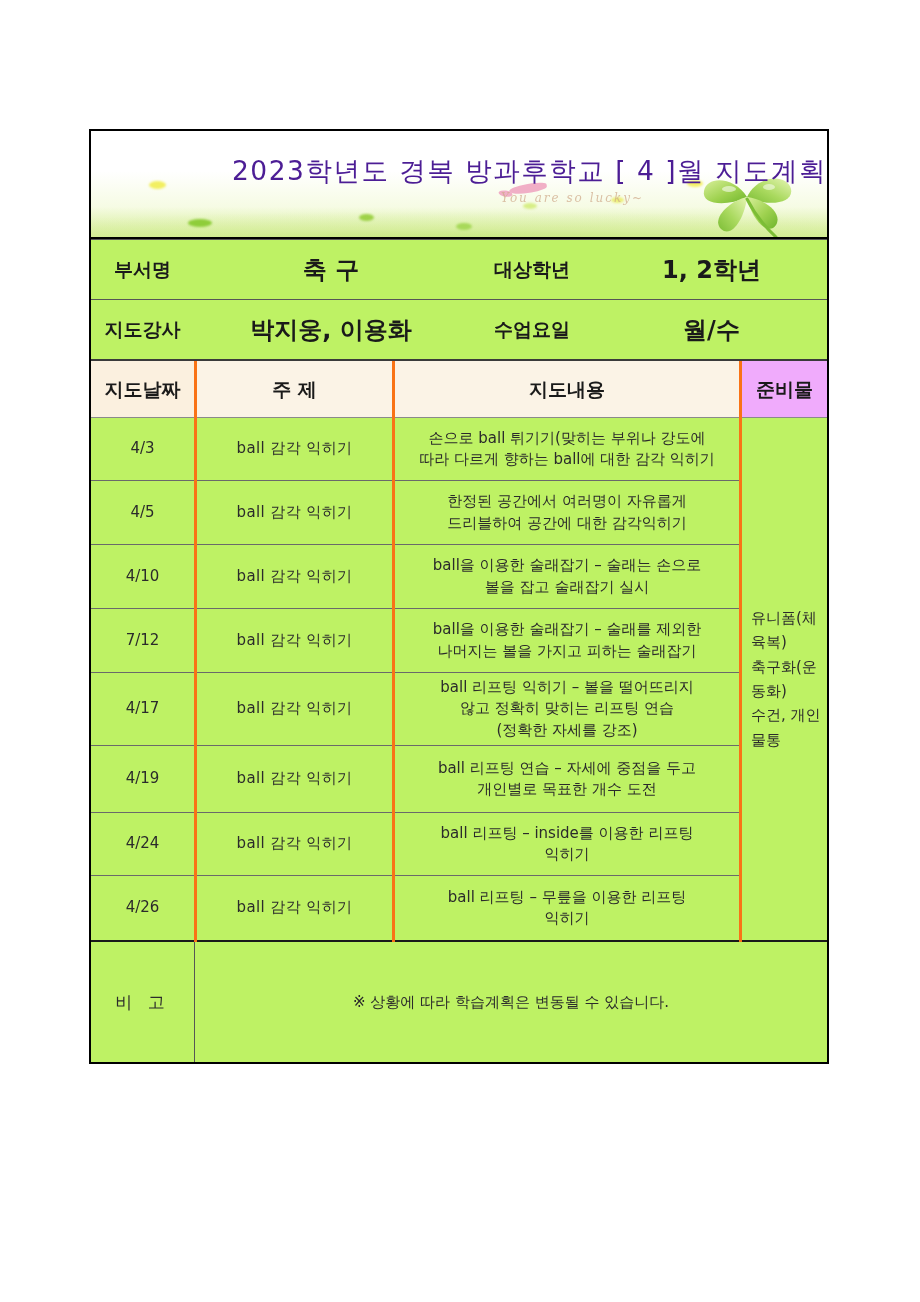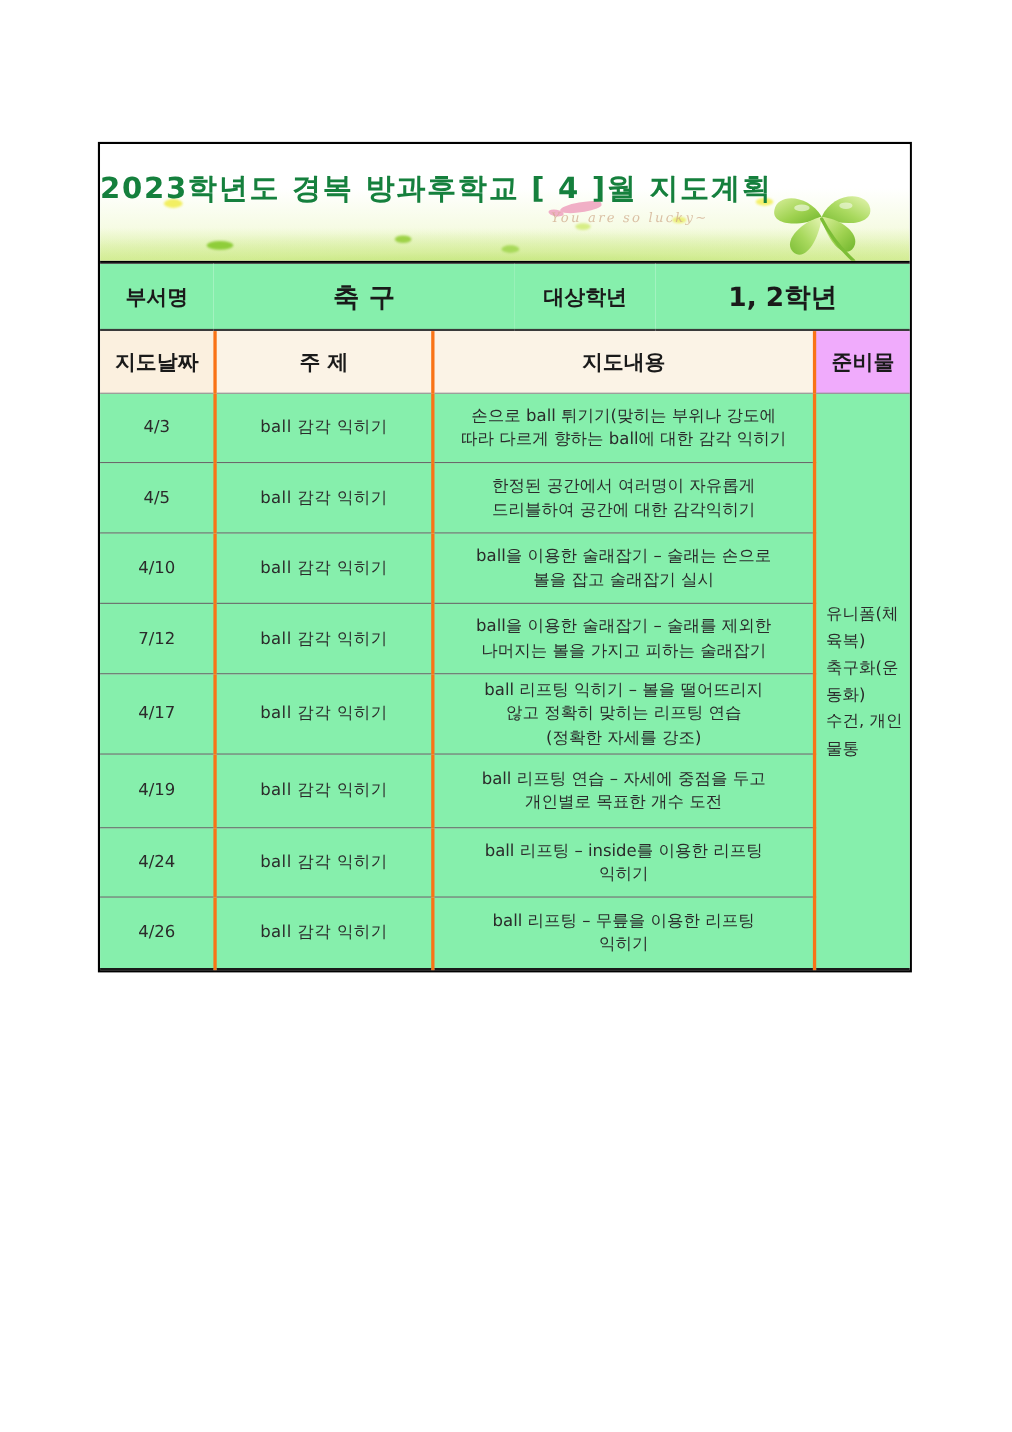--- a/index.html
+++ b/index.html
@@ -101,40 +101,40 @@
     right: 14px;
     bottom: -4px;
     width: 136px;
     height: 78px;
   }
 
   .banner-title {
     position: absolute;
     left: 0; right: 0;
     top: 22px;
-    text-align: left;
+    text-align: right;
     font-size: 26.5px;
-    font-weight: bold;
+    font-weight: normal;
     letter-spacing: 1.5px;
-    color: #15803d;
+    color: #4c1d95;
     white-space: nowrap;
   }
 
   
   table {
     border-collapse: collapse;
     width: 100%;
     table-layout: fixed;
   }
   td {
     border: 1px solid #565656;
     padding: 0 4px;
     text-align: center;
     vertical-align: middle;
-    background: #86efac;
+    background: #bef264;
   }
 
   .info-table td {
     height: 59px;
     font-size: 24px;
     font-weight: bold;
     border-left: none;
     border-right: none;
   }
   .info-table td.cell-label { font-size: 19px; }
@@ -244,20 +244,26 @@
   </div>
 
   <table class="info-table">
     <tbody>
       <tr>
         <td class="cell-label" style="width:95px">부서명</td>
         <td class="cell-value" style="width:266px">축 구</td>
         <td class="cell-label" style="width:120px">대상학년</td>
         <td class="cell-value">1, 2학년</td>
       </tr>
+      <tr>
+        <td class="cell-label">지도강사</td>
+        <td class="cell-value">박지웅, 이용화</td>
+        <td class="cell-label">수업요일</td>
+        <td class="cell-value">월/수</td>
+      </tr>
     </tbody>
   </table>
 
   <table class="plan-table">
     <thead>
       <tr>
         <td class="hdr-date" style="width:95px">지도날짜</td>
         <td class="col-sep" style="width:187px">주 제</td>
         <td class="col-sep" style="width:336px">지도내용</td>
         <td class="col-sep hdr-prep">준비물</td>
@@ -337,14 +343,22 @@
         <td class="c-date" style="height:64px">4/26</td>
         <td class="c-topic col-sep">ball 감각 익히기</td>
         <td class="c-detail col-sep">
           <span class="detail-line">ball 리프팅 – 무릎을 이용한 리프팅</span>
           <span class="detail-line">익히기</span>
         </td>
       </tr>
     </tbody>
   </table>
 
+  <table class="remark-table">
+    <tbody>
+      <tr>
+        <td class="remark-label" style="width:95px">비 고</td>
+        <td class="remark-body">※ 상황에 따라 학습계획은 변동될 수 있습니다.</td>
+      </tr>
+    </tbody>
+  </table>
 
 </div>
 
 </body></html>

